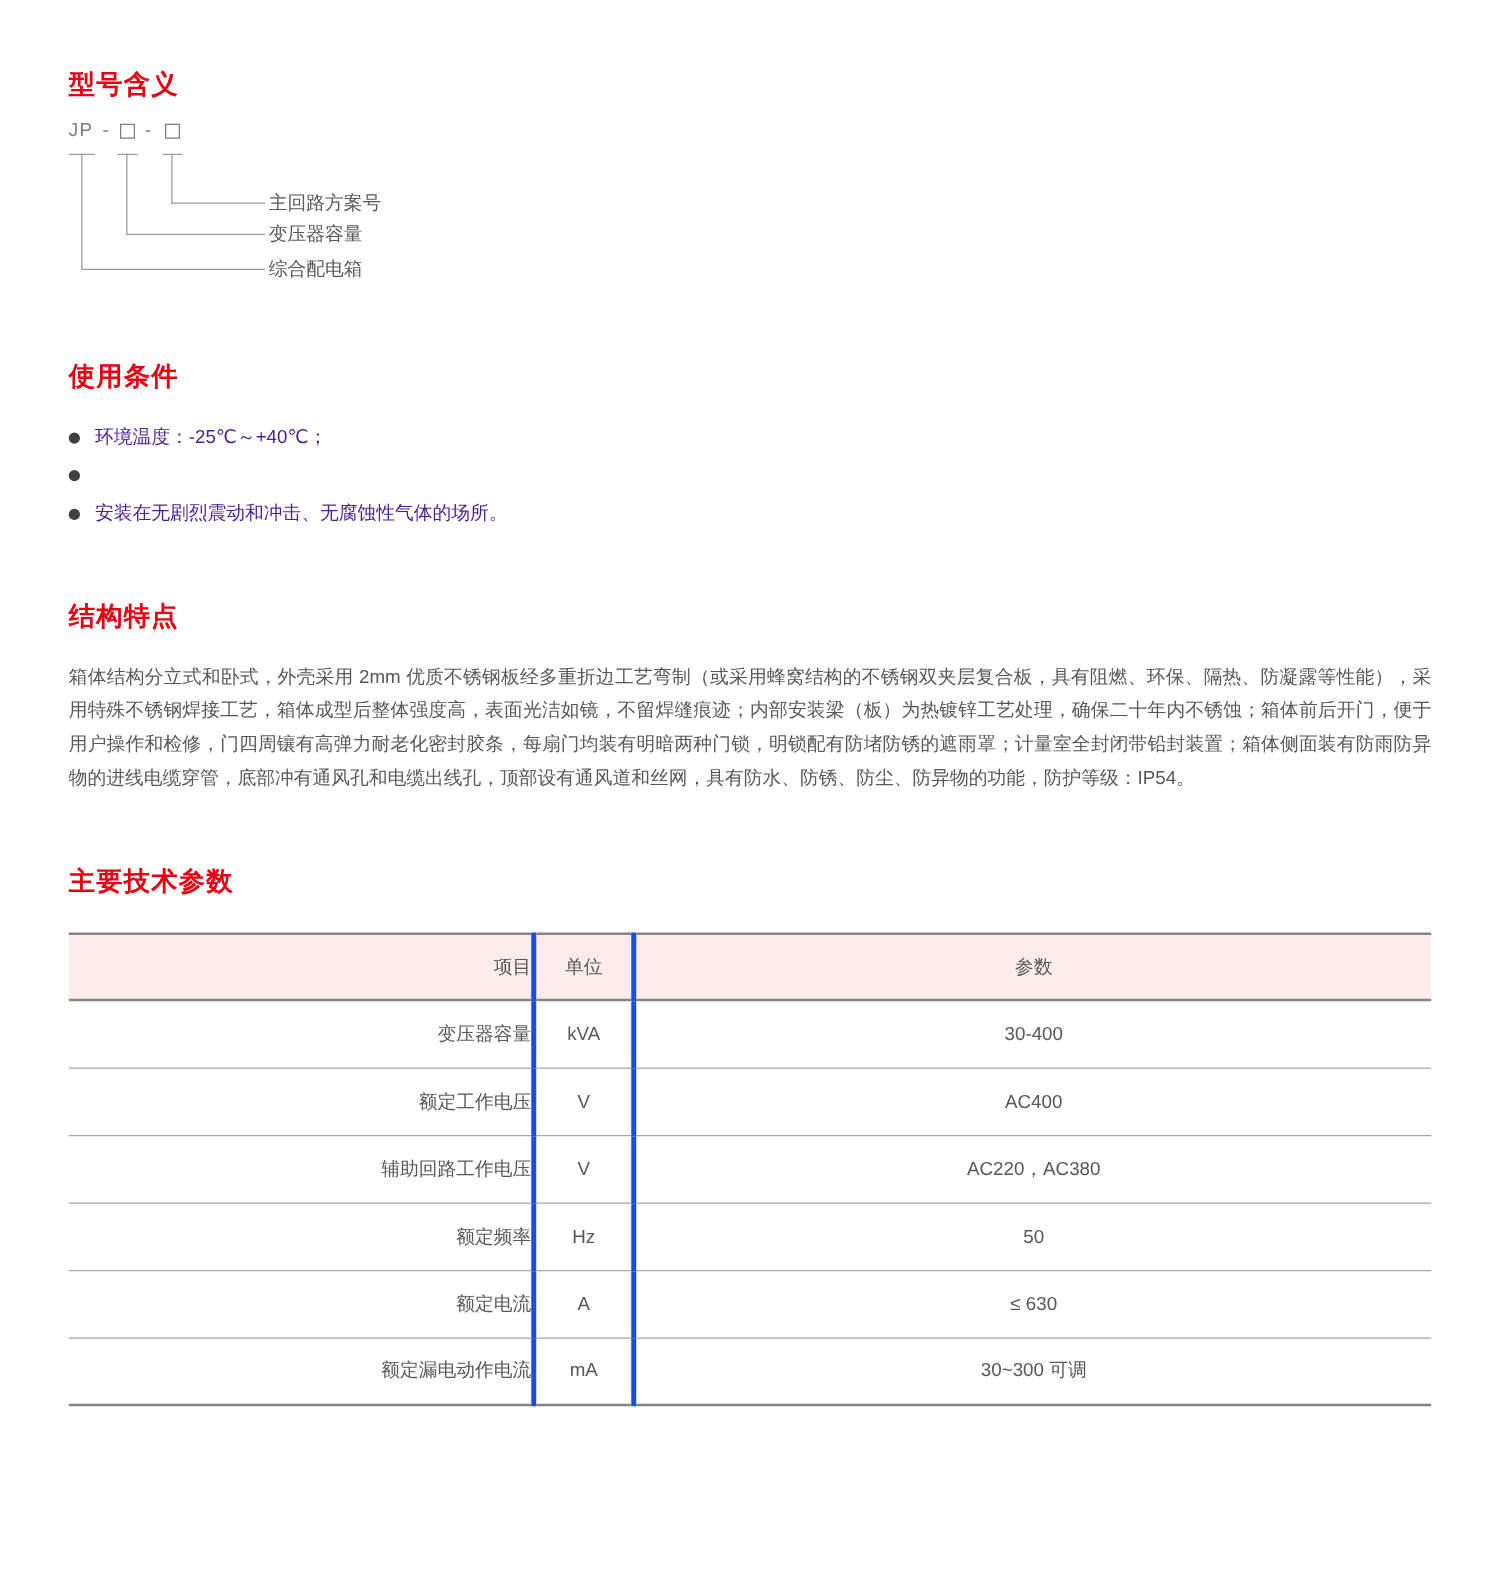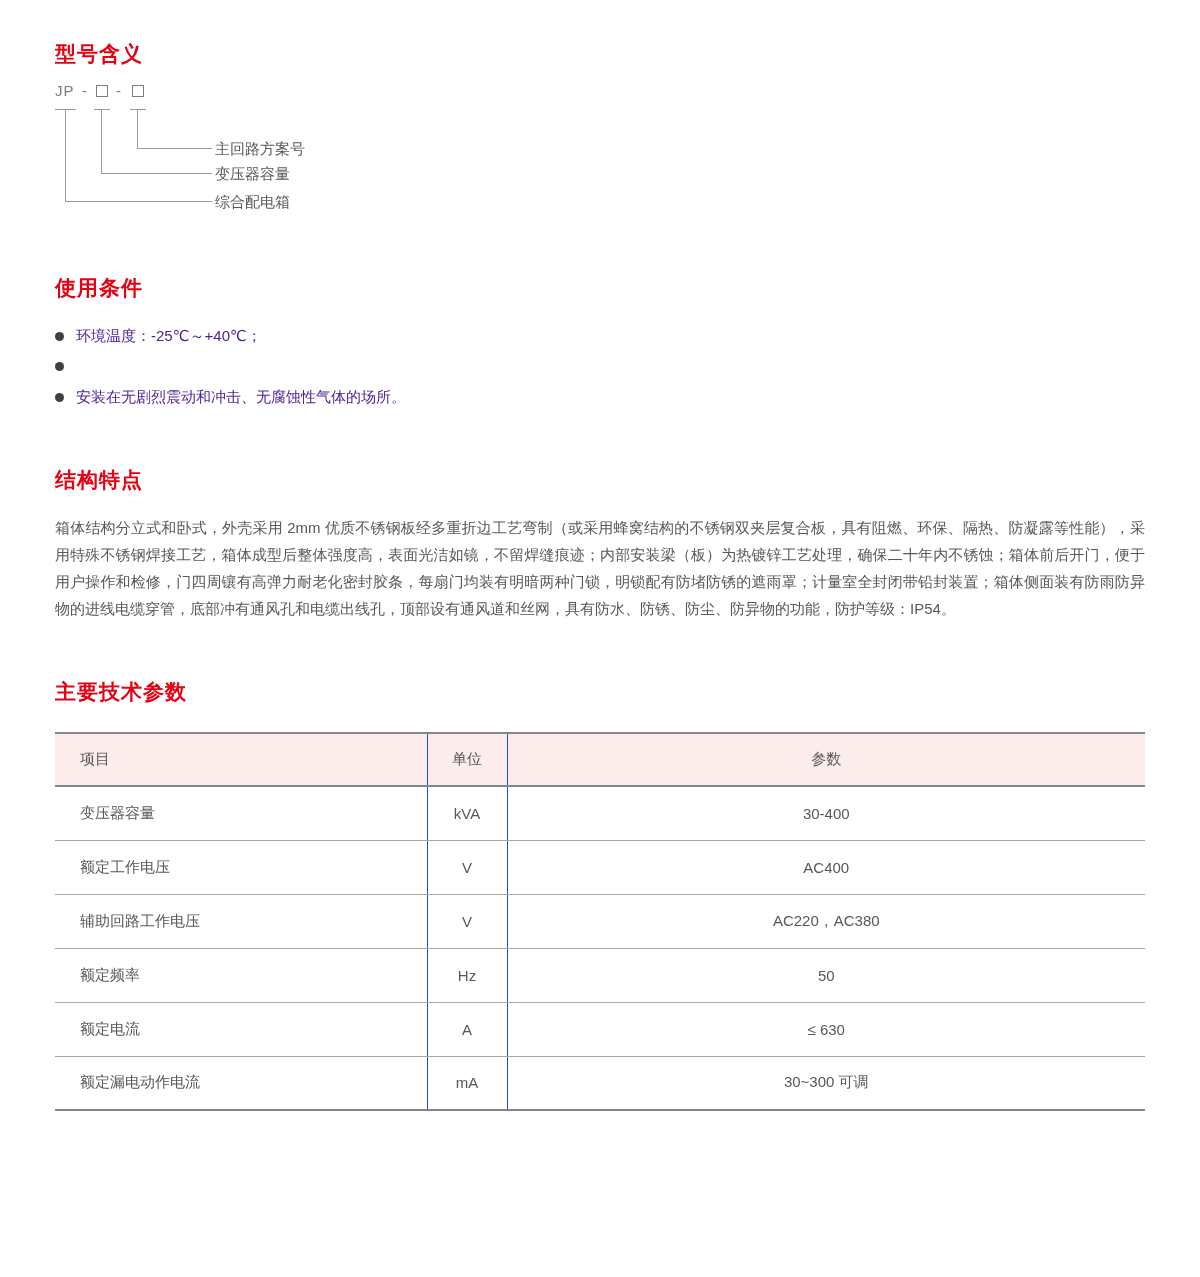--- a/index.html
+++ b/index.html
@@ -2,21 +2,21 @@
 <html><head>
 <meta charset="utf-8">
 <style>
   * { margin:0; padding:0; box-sizing:border-box; }
   html,body { background:#ffffff; }
   body {
     width:1200px; height:1277px;
     font-family:"Liberation Sans","DejaVu Sans",sans-serif;
     color:#595757;
   }
-  .page { padding:39px 55px 40px 55px; }
+  .page { padding:53px 55px 40px 55px; }
 
   .section-heading {
     font-size:21px; font-weight:700; color:#e60012;
     letter-spacing:1px; line-height:30px;
   }
 
   
   .model-diagram { position:relative; height:148px; margin-top:12px; }
   .code-part { position:absolute; top:0; font-size:15px; color:#7d7d7d; line-height:20px; }
   .code-jp   { left:0; letter-spacing:1px; }
@@ -66,23 +66,23 @@
   .params-table col.col-unit { width:80px; }
   .params-table th, .params-table td {
     font-size:15px; font-weight:400; color:#595757; text-align:center;
   }
   .params-table thead th {
     background:#fcecec; height:53px;
     border-bottom:2px solid #858585;
   }
   .params-table tbody td { height:54px; border-bottom:1px solid #a8a8a8; }
   .params-table tbody tr:last-child td { border-bottom:none; }
-  .params-table th + th, .params-table td + td { border-left:1px solid #1d4ed8; }
+  .params-table th + th, .params-table td + td { border-left:4px solid #1d4ed8; }
   .params-table th:first-child, .params-table td:first-child {
-    text-align:left; padding-left:25px;margin-left:24px;
+    text-align:right; padding-left:25px;margin-left:24px;
   }
 </style>
 </head>
 <body>
 
 <div class="page">
 
   <section>
     <h2 class="section-heading">型号含义</h2>
 

